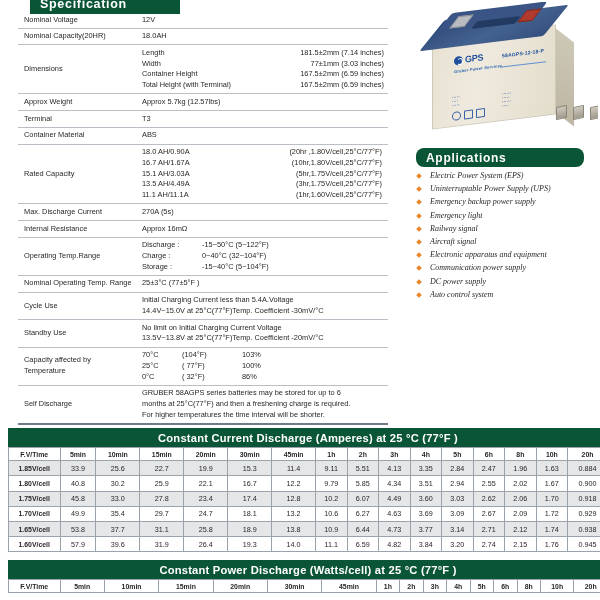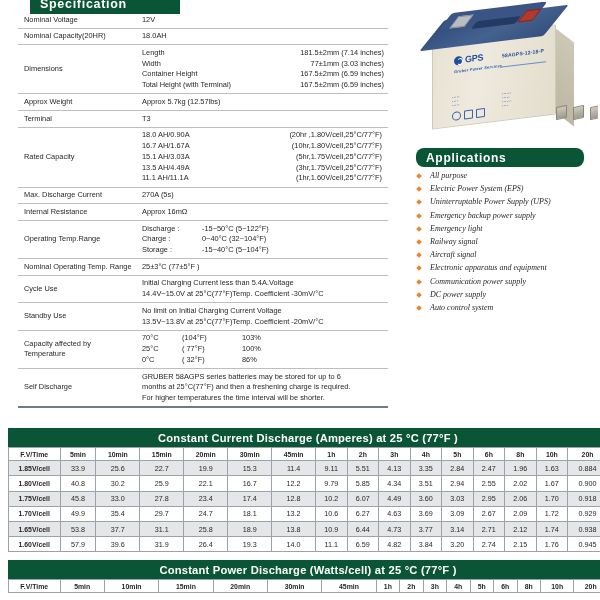--- a/index.html
+++ b/index.html
@@ -204,20 +204,24 @@
         </td>
       </tr>
 
       <tr>
         <td class="k">Approx Weight</td>
         <td class="v">Approx  5.7kg (12.57lbs)</td>
       </tr>
       <tr>
         <td class="k">Terminal</td>
         <td class="v">T3</td>
+      </tr>
+      <tr>
+        <td class="k">Container Material</td>
+        <td class="v">ABS</td>
       </tr>
 
       <tr>
         <td class="k">Rated Capacity</td>
         <td class="v">
           <div class="dual">
             <span class="a">18.0 AH/0.90A</span>
             <span class="b">(20hr ,1.80V/cell,25°C/77°F)</span>
           </div>
           <div class="dual">
@@ -349,21 +353,20 @@
       <span class="screw"></span>
       <span class="screw"></span>
     </div>
   </div>
 
   <div class="bar apps-bar">
     <span>Applications</span>
   </div>
   <div class="apps">
     <ul>
-      <li><span class="dia"></span><span>All purpose</span></li>
       <li><span class="dia"></span><span>Electric Power System (EPS)</span></li>
       <li><span class="dia"></span><span>Uninterruptable Power Supply (UPS)</span></li>
       <li><span class="dia"></span><span>Emergency backup power supply</span></li>
       <li><span class="dia"></span><span>Emergency light</span></li>
       <li><span class="dia"></span><span>Railway signal</span></li>
       <li><span class="dia"></span><span>Aircraft signal</span></li>
       <li><span class="dia"></span><span>Electronic apparatus and equipment</span></li>
       <li><span class="dia"></span><span>Communication power supply</span></li>
       <li><span class="dia"></span><span>DC power supply</span></li>
       <li><span class="dia"></span><span>Auto control system</span></li>
@@ -439,21 +442,21 @@
             <td>33.0</td>
             <td>27.8</td>
             <td>23.4</td>
             <td>17.4</td>
             <td>12.8</td>
             <td>10.2</td>
             <td>6.07</td>
             <td>4.49</td>
             <td>3.60</td>
             <td>3.03</td>
-            <td>2.95</td>
+            <td>2.62</td>
             <td>2.06</td>
             <td>1.70</td>
             <td>0.918</td>
           </tr>
           <tr>
             <td class="fv">1.70V/cell</td>
             <td>49.9</td>
             <td>35.4</td>
             <td>29.7</td>
             <td>24.7</td>

